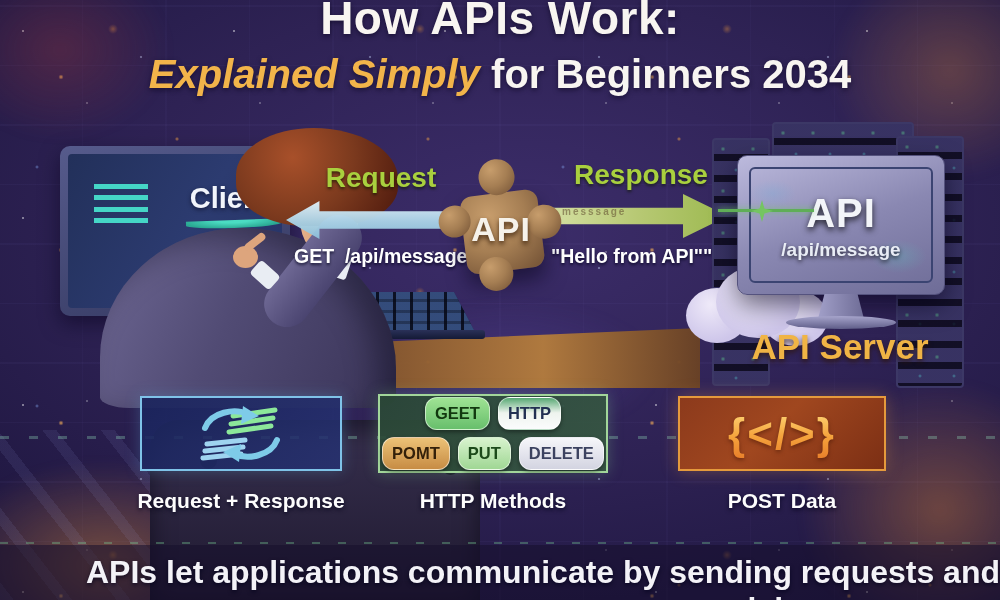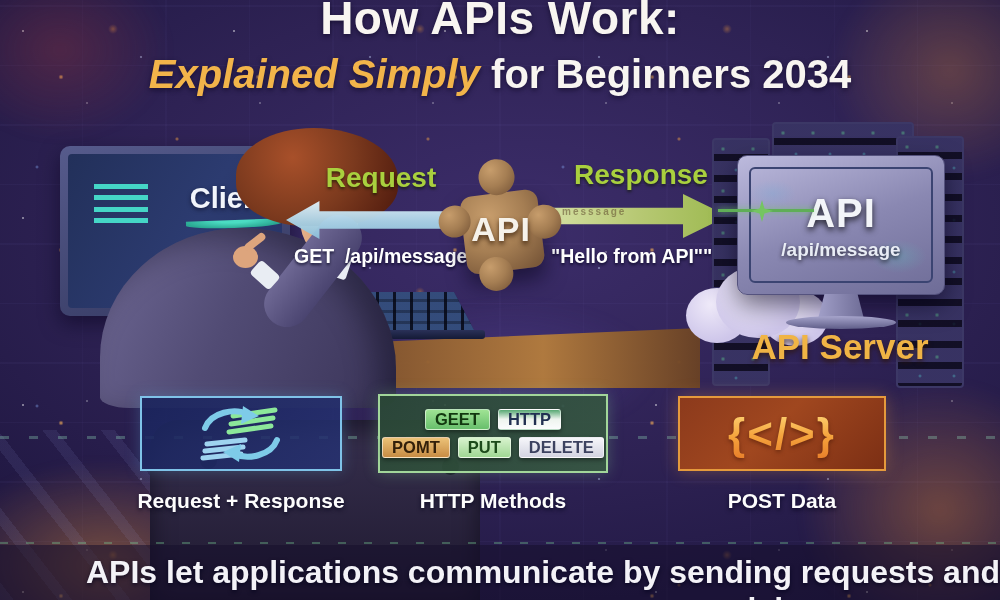--- a/index.html
+++ b/index.html
@@ -135,21 +135,21 @@
   .footer-dashes{left:0;top:542px;width:1000px;height:2px;
     background:repeating-linear-gradient(90deg, rgba(120,210,150,.35) 0 8px, transparent 8px 26px);}
   .card{display:flex;align-items:center;justify-content:center;}
   .card-rr{left:140px;top:396px;width:202px;height:75px;border:2.5px solid #7fc3e8;
     background:linear-gradient(135deg, rgba(26,36,92,.90), rgba(38,50,115,.84));box-shadow:0 0 14px rgba(100,180,230,.28);}
   .card-http{left:378px;top:394px;width:230px;height:79px;border:2.5px solid #a2d69a;flex-direction:column;gap:7px;
     background:linear-gradient(135deg, rgba(42,72,54,.92), rgba(56,92,66,.86));box-shadow:0 0 14px rgba(140,220,150,.28);}
   .card-json{left:678px;top:396px;width:208px;height:75px;border:2.5px solid #e59a3c;
     background:linear-gradient(135deg,#8c3a1c 0%, #a0471f 45%, #7c2f14 100%);box-shadow:0 0 16px rgba(230,150,60,.33);}
   .badge-row{position:static;display:flex;gap:8px;justify-content:center;}
-  .badge{position:static;font-size:16.5px;font-weight:700;padding:0 9px;border-radius:3px;border:1px solid rgba(255,255,255,.55);box-shadow:0 2px 4px rgba(0,0,0,.4);}
+  .badge{position:static;font-size:16.5px;font-weight:700;padding:6px 9px;border-radius:12px;border:1px solid rgba(255,255,255,.55);box-shadow:0 2px 4px rgba(0,0,0,.4);}
   .b-geet{background:linear-gradient(180deg,#9fe394,#68bf6c);color:#12380f;}
   .b-post{background:linear-gradient(180deg,#57a873 0%, #eef4ee 48%, #fbfcfd 100%);color:#223052;}
   .b-pomt{background:linear-gradient(180deg,#ecc277,#c78c44);color:#33200a;}
   .b-put{background:linear-gradient(180deg,#d8f3ce,#a0d794);color:#1c4a1a;}
   .b-delete{background:linear-gradient(180deg,#f6f6fa,#d3d4e1);color:#3c4260;}
   .json-glyph{position:static;font-size:44px;font-weight:800;letter-spacing:2px;
     background:linear-gradient(180deg,#ffd97a 0%, #f5a33c 55%, #e87f2a 100%);
     -webkit-background-clip:text;background-clip:text;color:transparent;
     filter:drop-shadow(0 2px 2px rgba(60,15,0,.5));}
   .card-label{top:489px;text-align:center;font-size:21px;font-weight:700;color:#fdfdfd;text-shadow:0 2px 4px rgba(0,0,25,.7);}

